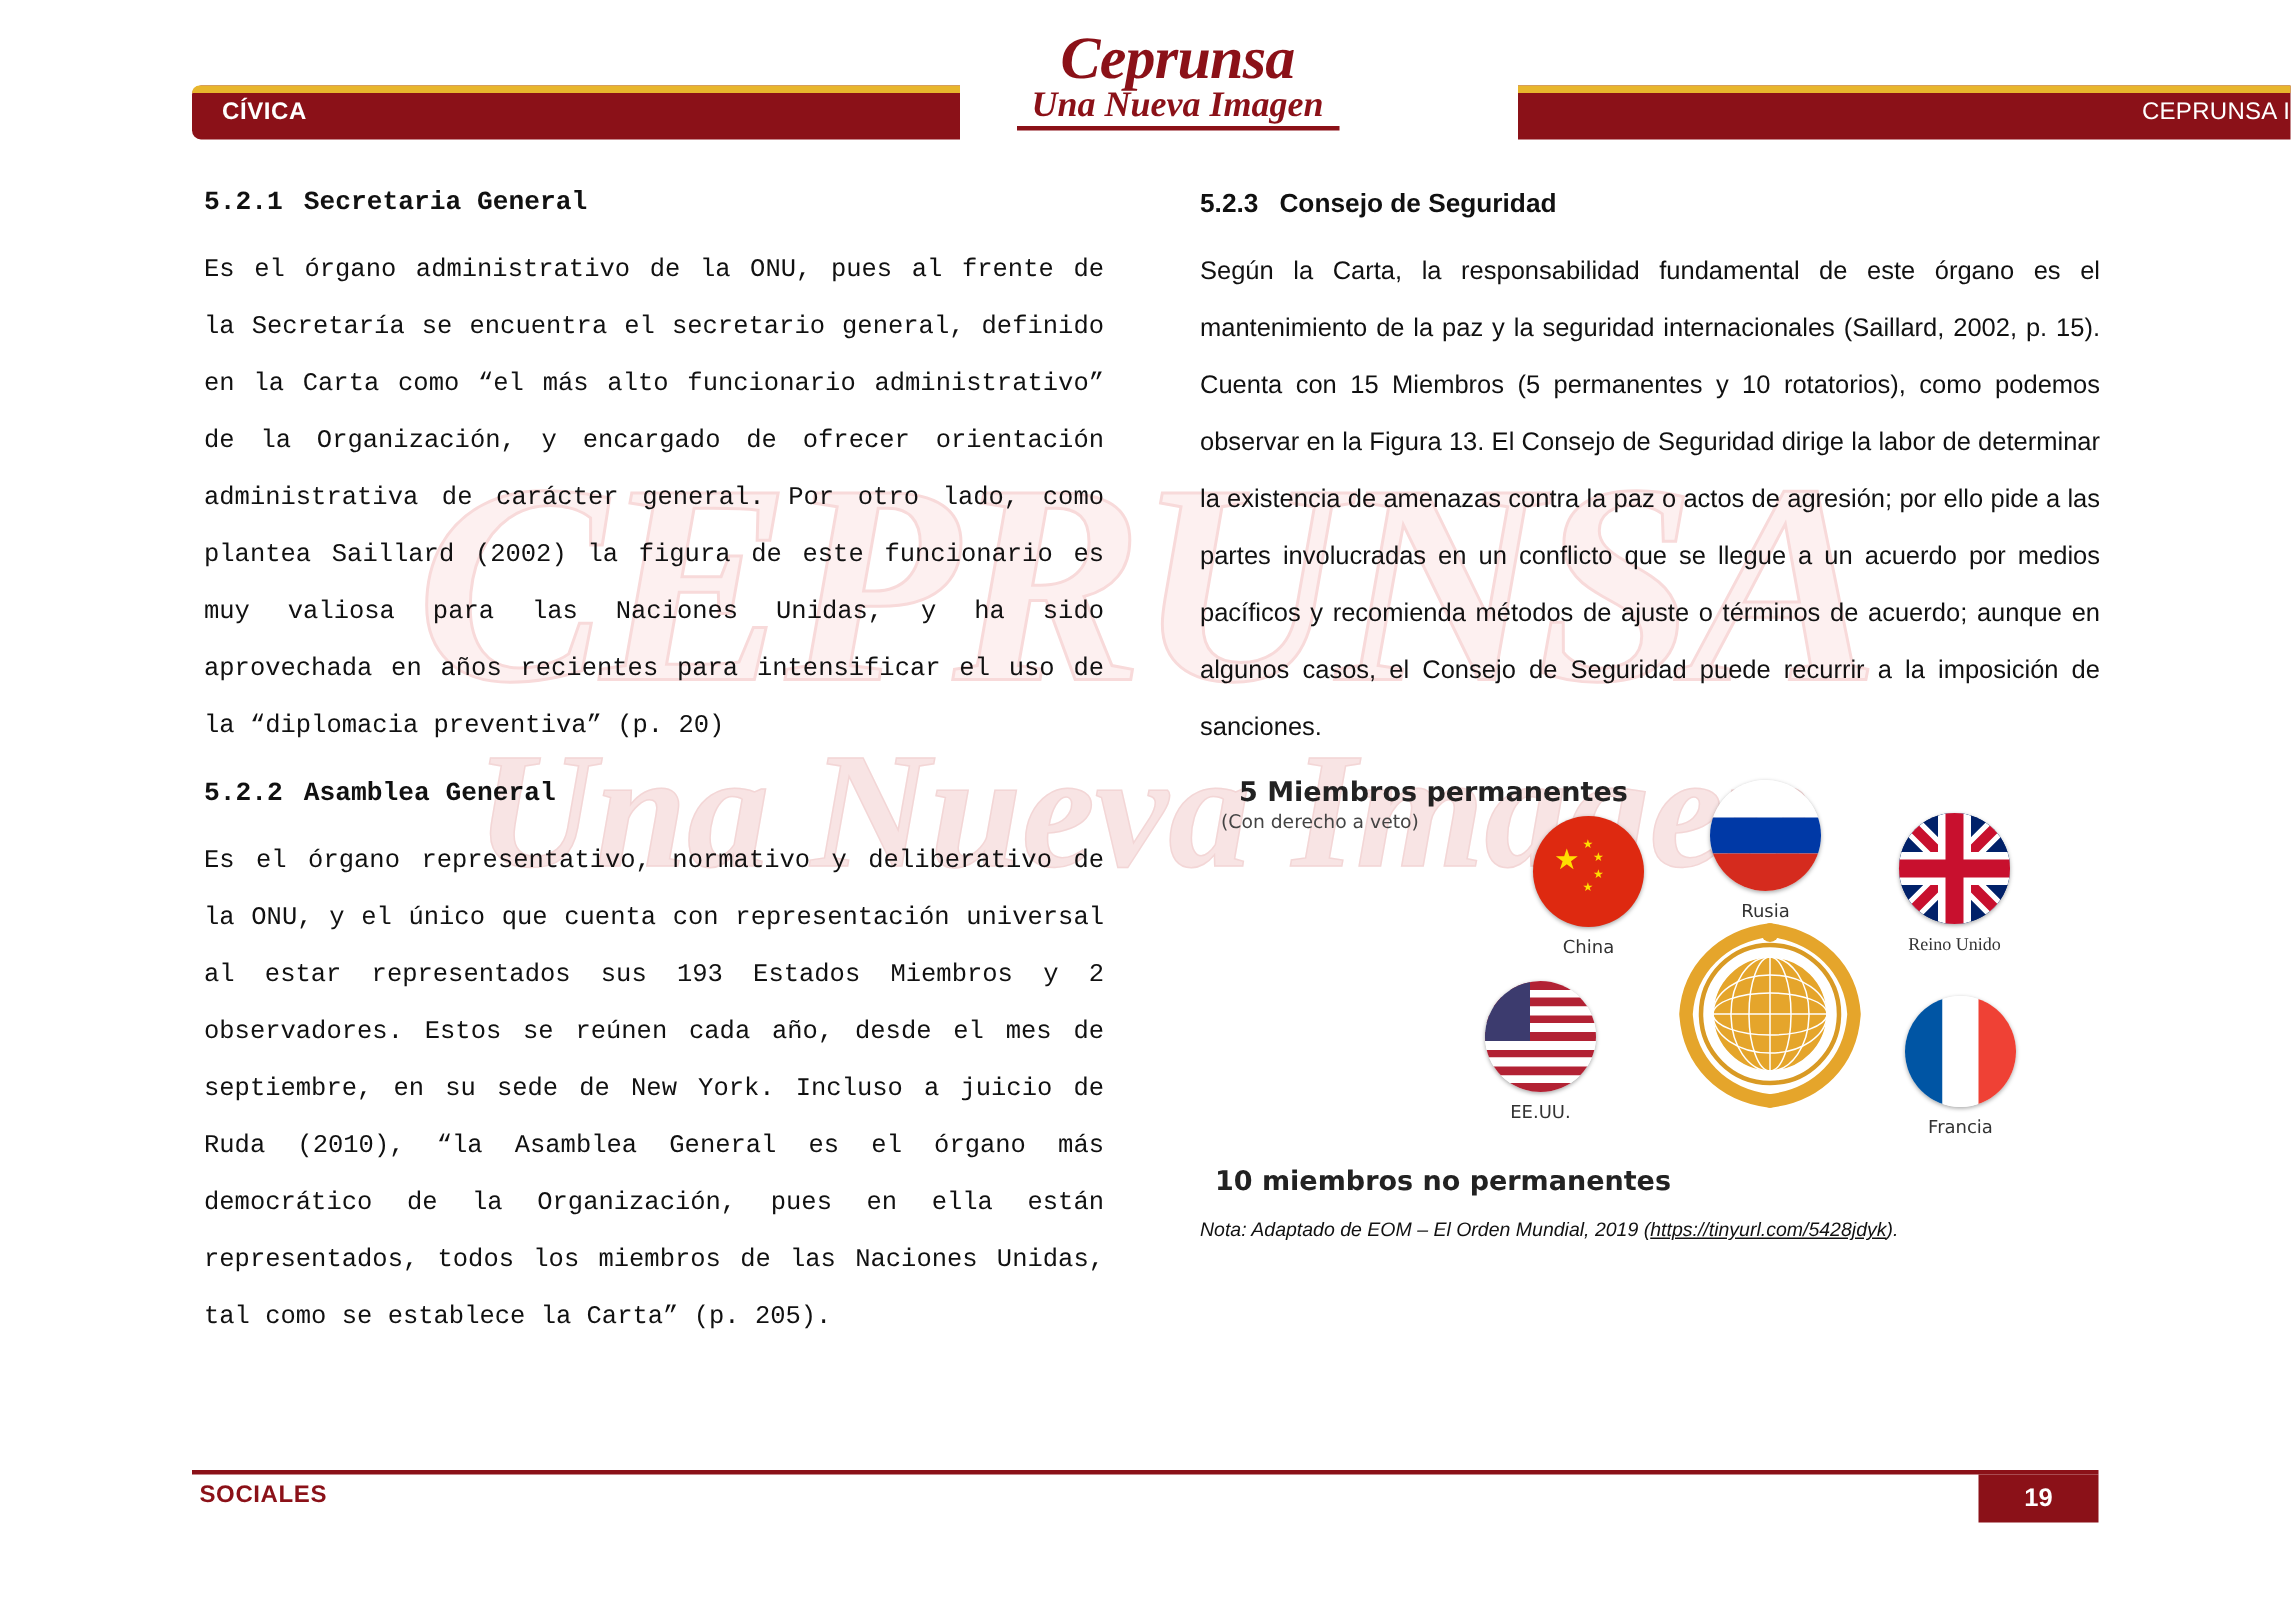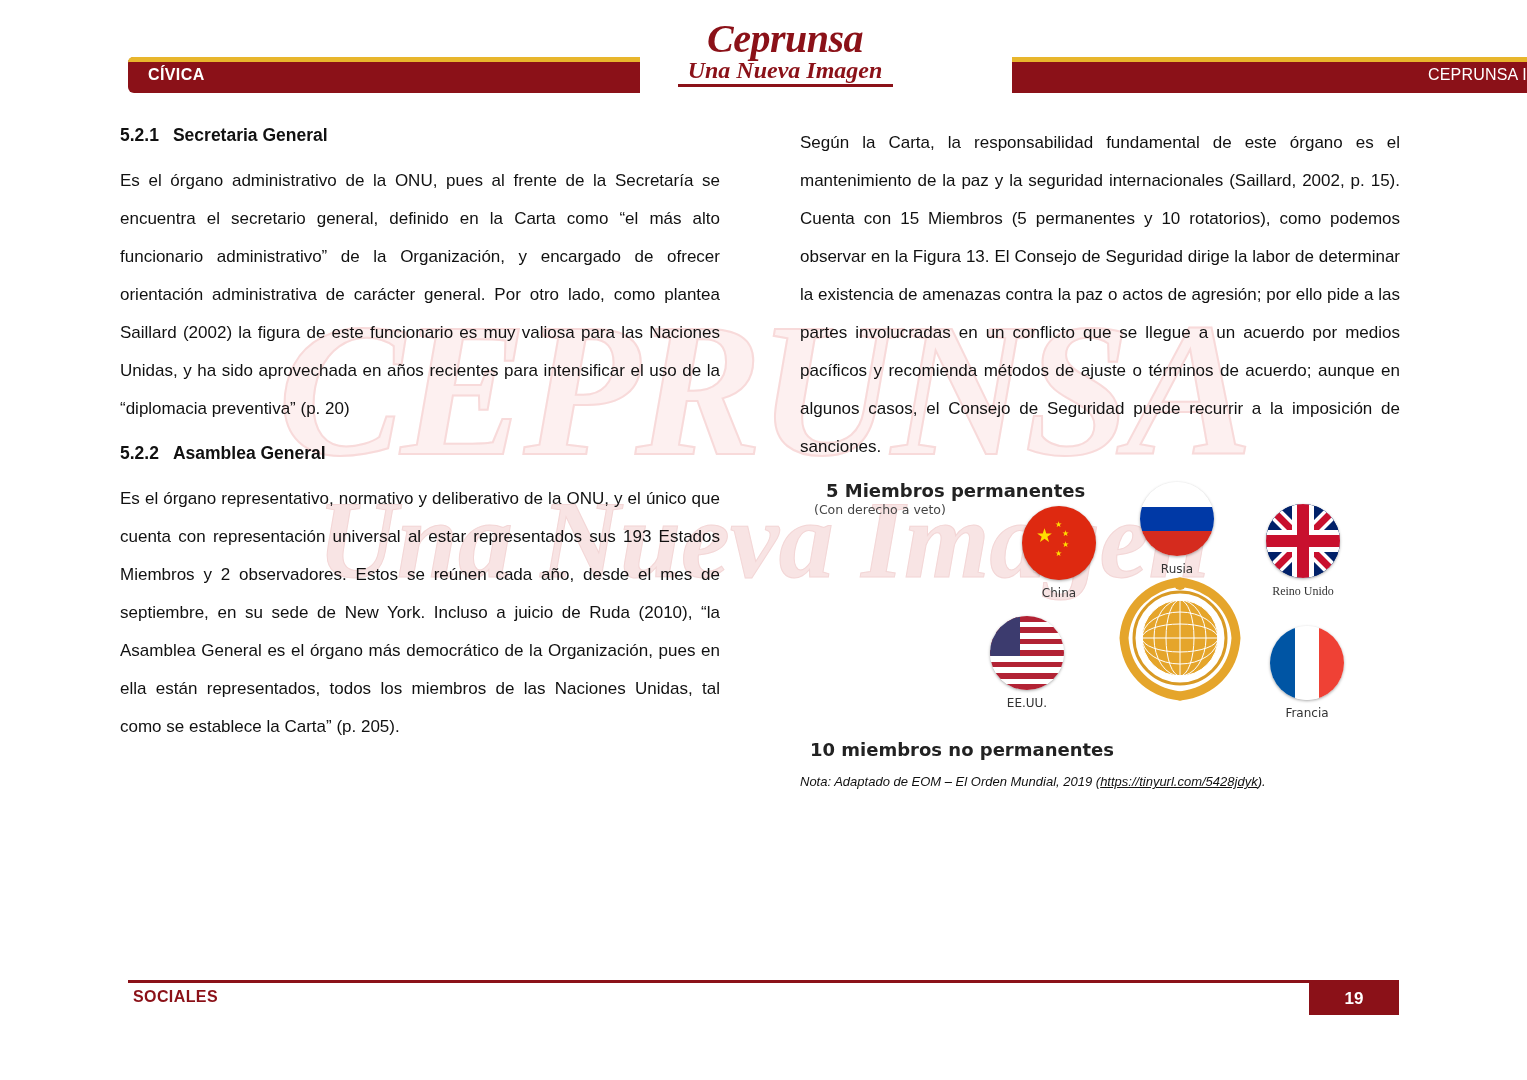--- a/index.html
+++ b/index.html
@@ -147,21 +147,21 @@
     -webkit-text-stroke: 1px #f3d6d6;
   }
 
   
   .col {
     position: absolute;
     top: 124px;
     width: 600px;
     z-index: 2;
   }
-  .col-left { left: 120px; }
+  .col-left { left: 136px; font-family: Liberation Mono, monospace; }
   .col-right { left: 800px; }
 
   h3.heading {
     font-size: 17.5px;
     font-weight: bold;
     color: #111111;
     margin: 0 0 16px 0;
     line-height: 22px;
   }
   h3.heading .num { margin-right: 14px; }
@@ -302,21 +302,21 @@
     font-size: 16px;
     font-weight: bold;
     color: #8b1118;
     letter-spacing: 0.4px;
     text-align: center;
   }
   .page-badge {
     position: absolute;
     right: 128px;
     top: 983px;
-    width: 90px;
+    width: 80px;
     height: 32px;
     background: #8b1118;
     color: #ffffff;
     font-size: 17px;
     font-weight: bold;
     display: flex;
     align-items: center;
     justify-content: center;
   }
 </style>
@@ -349,20 +349,23 @@
   </h3>
   <p class="para">Es el órgano administrativo de la ONU, pues al frente de la Secretaría se encuentra el secretario general, definido en la Carta como “el más alto funcionario administrativo” de la Organización, y encargado de ofrecer orientación administrativa de carácter general. Por otro lado, como plantea Saillard (2002) la figura de este funcionario es muy valiosa para las Naciones Unidas, y ha sido aprovechada en años recientes para intensificar el uso de la “diplomacia preventiva” (p. 20)</p>
 
   <h3 class="heading">
     <span class="num">5.2.2</span><span>Asamblea General</span>
   </h3>
   <p class="para">Es el órgano representativo, normativo y deliberativo de la ONU, y el único que cuenta con representación universal al estar representados sus 193 Estados Miembros y 2 observadores. Estos se reúnen cada año, desde el mes de septiembre, en su sede de New York. Incluso a juicio de Ruda (2010), “la Asamblea General es el órgano más democrático de la Organización, pues en ella están representados, todos los miembros de las Naciones Unidas, tal como se establece la Carta” (p. 205).</p>
 </div>
 
 <div class="col col-right">
+  <h3 class="heading">
+    <span class="num">5.2.3</span><span>Consejo de Seguridad</span>
+  </h3>
   <p class="para tight">Según la Carta, la responsabilidad fundamental de este órgano es el mantenimiento de la paz y la seguridad internacionales (Saillard, 2002, p. 15). Cuenta con 15 Miembros (5 permanentes y 10 rotatorios), como podemos observar en la Figura 13. El Consejo de Seguridad dirige la labor de determinar la existencia de amenazas contra la paz o actos de agresión; por ello pide a las partes involucradas en un conflicto que se llegue a un acuerdo por medios pacíficos y recomienda métodos de ajuste o términos de acuerdo; aunque en algunos casos, el Consejo de Seguridad puede recurrir a la imposición de sanciones.</p>
 
 
   <div class="figure-box">
     <div class="fig-title">5 Miembros permanentes</div>
     <div class="fig-subtitle">(Con derecho a veto)</div>
 
     <div class="un-emblem">
       <svg viewBox="0 0 160 160" width="160" height="160">
         <circle cx="80" cy="78" r="46" fill="none" stroke="#d99a24" stroke-width="3"></circle>

